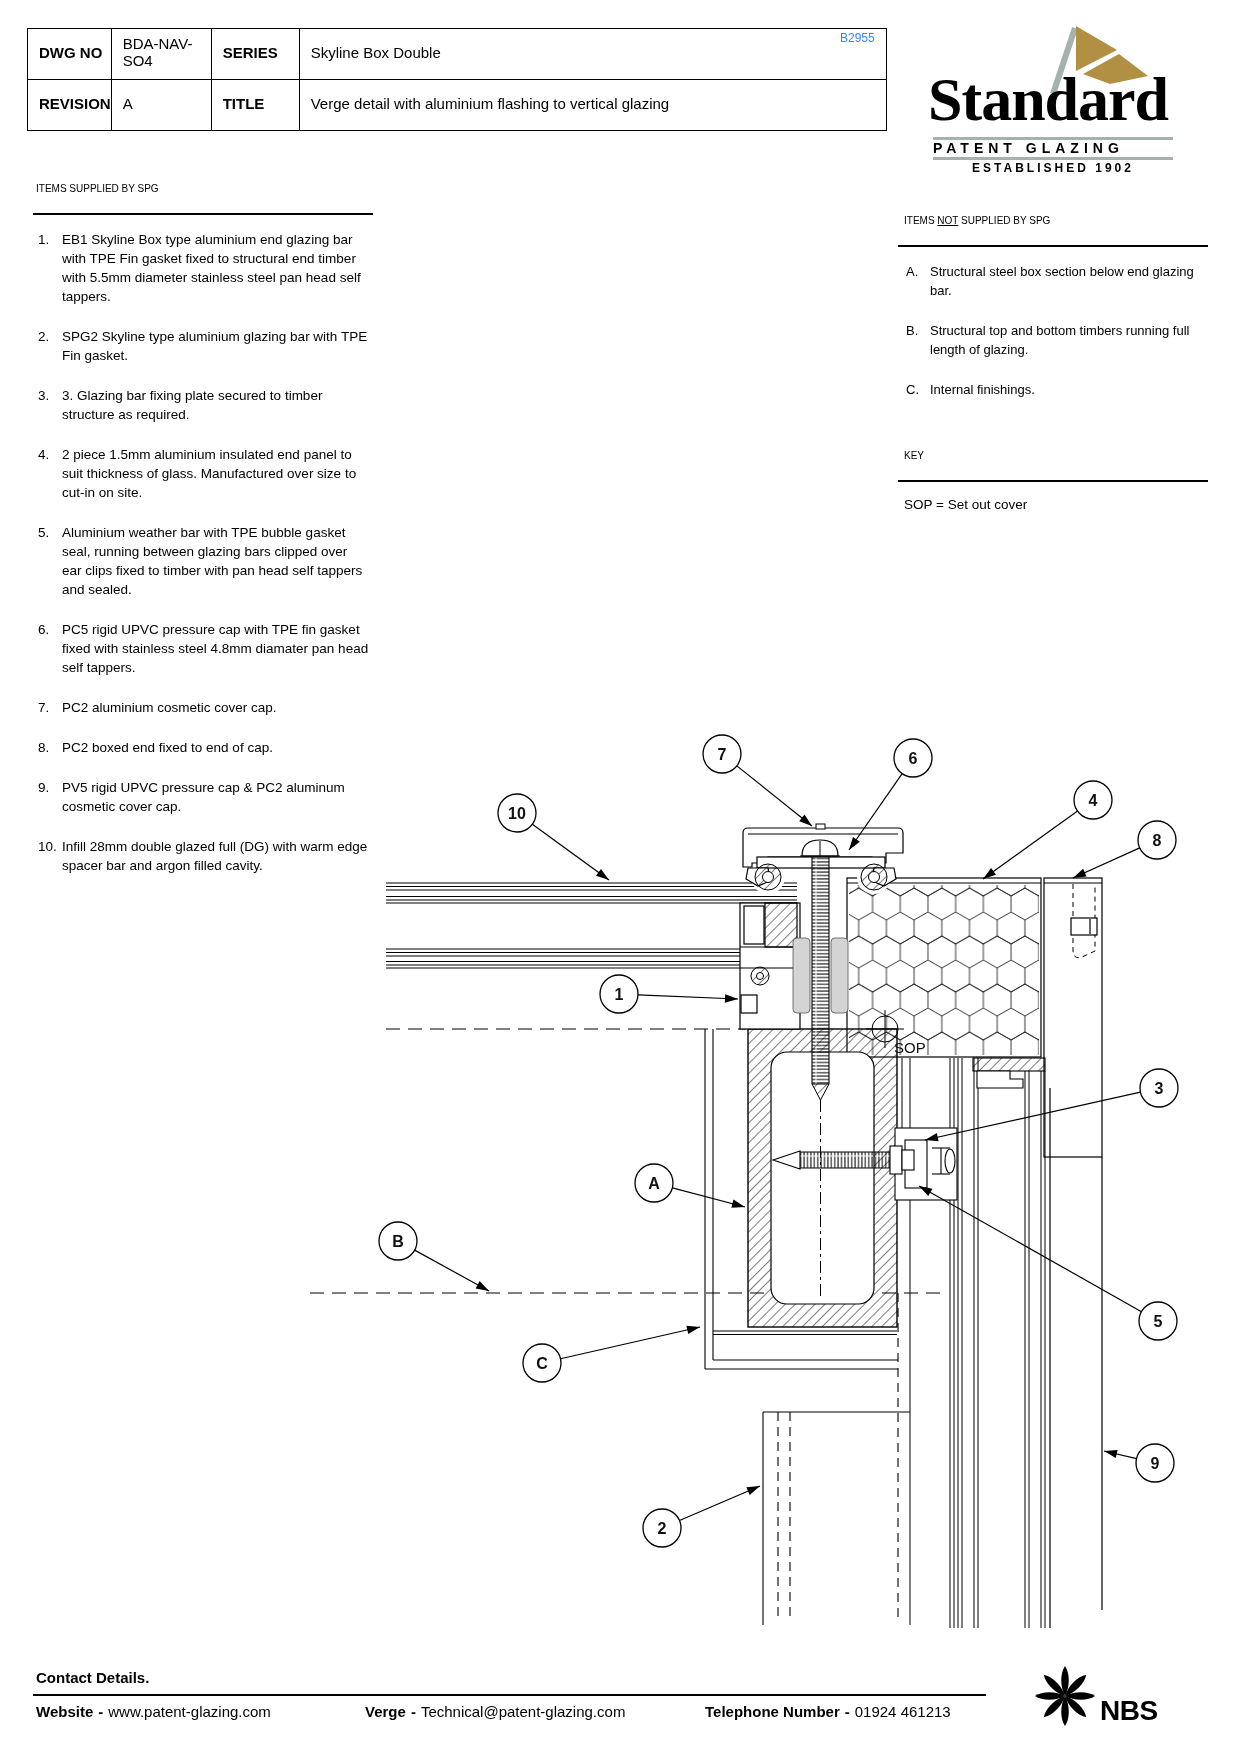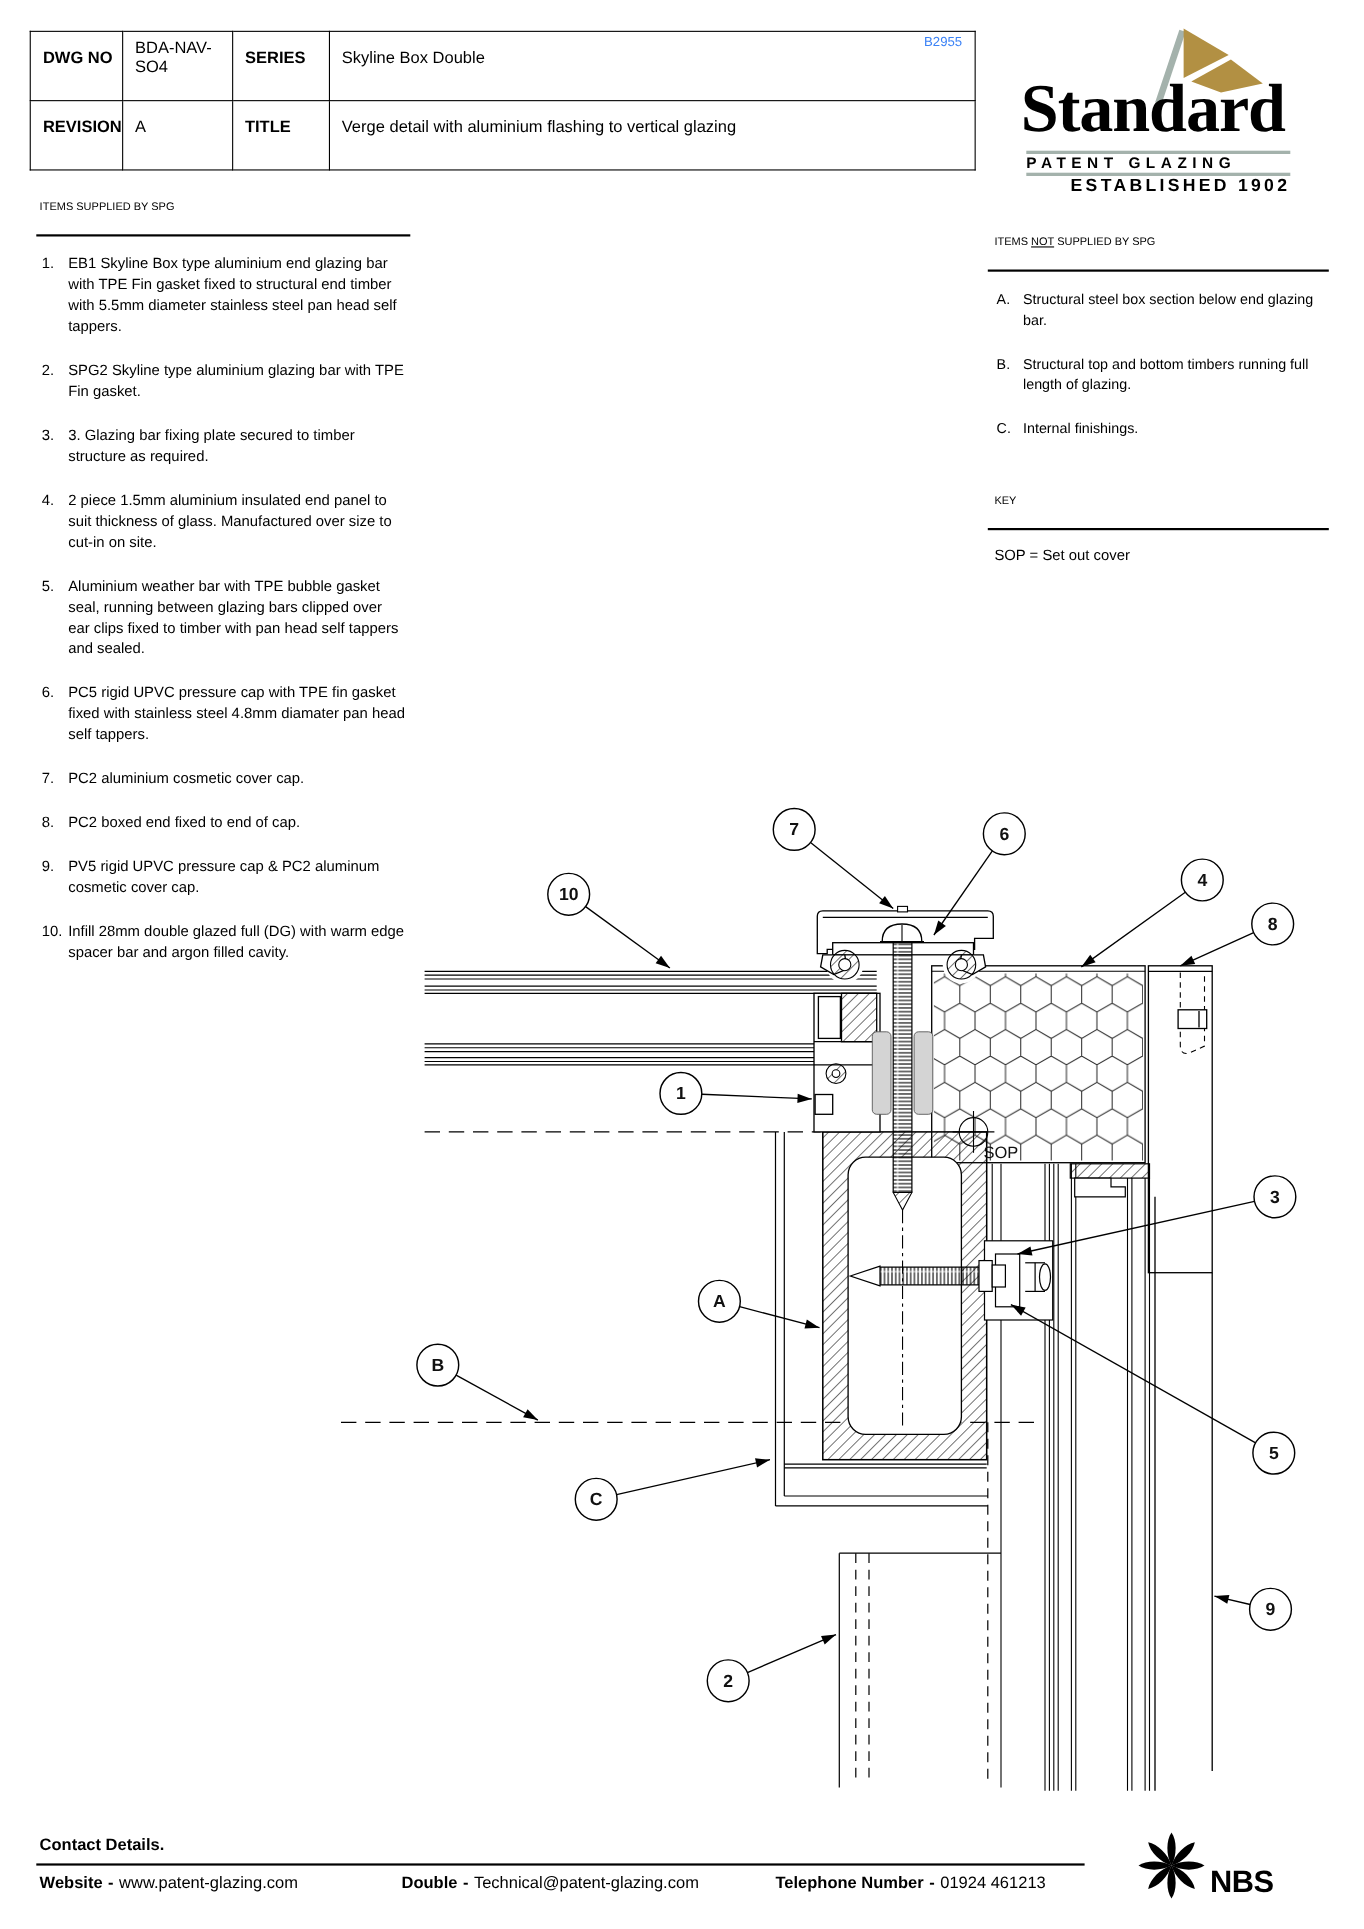--- a/index.html
+++ b/index.html
@@ -1,30 +1,30 @@
 <!DOCTYPE html>
 <html><head>
 <meta charset="utf-8">
 <style>
   html,body{margin:0;padding:0;background:#fff;}
   .page{position:relative;width:1240px;height:1754px;background:#fff;overflow:hidden;
         font-family:"Liberation Sans",sans-serif;color:#000;}
   .abs{position:absolute;}
   
   .tblock{position:absolute;left:27px;top:28px;border-collapse:collapse;table-layout:fixed;}
-  .tblock td{border:1.6px solid #000;height:46px;font-size:15px;padding:0 0 16px 11px;vertical-align:middle;}
+  .tblock td{border:1.6px solid #000;height:46px;font-size:15px;padding:0 0 4px 11px;vertical-align:middle;}
   .tblock td.lab{font-weight:bold;}
   .wm{position:absolute;left:840px;top:31px;font-size:12px;color:#3b82f6;}
   
   .brand{position:absolute;left:928px;top:68px;width:244px;font-family:"Liberation Serif",serif;
          font-weight:bold;font-size:62px;line-height:1;letter-spacing:-1px;}
   .rule-gray{position:absolute;height:3px;background:#a4b2ac;}
   .tagline{position:absolute;left:933px;top:140px;width:240px;font-size:14px;
            font-weight:bold;letter-spacing:5px;}
-  .estab{position:absolute;left:933px;top:161px;width:240px;text-align:right;font-size:16px;
+  .estab{position:absolute;left:933px;top:161px;width:240px;text-align:center;font-size:12px;
          font-weight:bold;letter-spacing:3px;}
   
   .h1{position:absolute;font-size:10px;font-weight:normal;}
   .hrule{position:absolute;height:1.6px;background:#000;}
   
   .list{position:absolute;font-size:13.5px;line-height:19px;}
   .li{display:flex;margin-bottom:21px;}
   .li .num{flex:0 0 24px;}
   .li .txt{flex:1;}
   #notsupplied-list{font-size:13px;}
@@ -381,21 +381,21 @@
       </g>
       <text x="894" y="1053" font-size="15" fill="#111">SOP</text>
     </svg>
 
   <div class="contact-h">Contact Details.</div>
   <div class="hrule" style="left:33px;top:1694px;width:953px;height:2px"></div>
   <div class="cfield" style="left:36px">
     <b>Website</b><span class="sep">-</span><span>www.patent-glazing.com</span>
   </div>
   <div class="cfield" style="left:365px">
-    <b>Double</b><span class="sep">-</span><span>Technical@patent-glazing.com</span>
+    <b>Verge</b><span class="sep">-</span><span>Technical@patent-glazing.com</span>
   </div>
   <div class="cfield" style="left:705px">
     <b>Telephone Number</b><span class="sep">-</span><span>01924 461213</span>
   </div>
 
   <div>
     <svg class="abs" style="left:1032px;top:1660px" width="66" height="70" viewBox="0 0 66 70">
       <g id="nbs-petals" transform="translate(33,36)" fill="#000">
           <path d="M0 0 C5 -9 5 -23 0 -30 C-5 -23 -5 -9 0 0 Z" transform="rotate(0)"></path>
           <path d="M0 0 C5 -9 5 -23 0 -30 C-5 -23 -5 -9 0 0 Z" transform="rotate(45)"></path>

